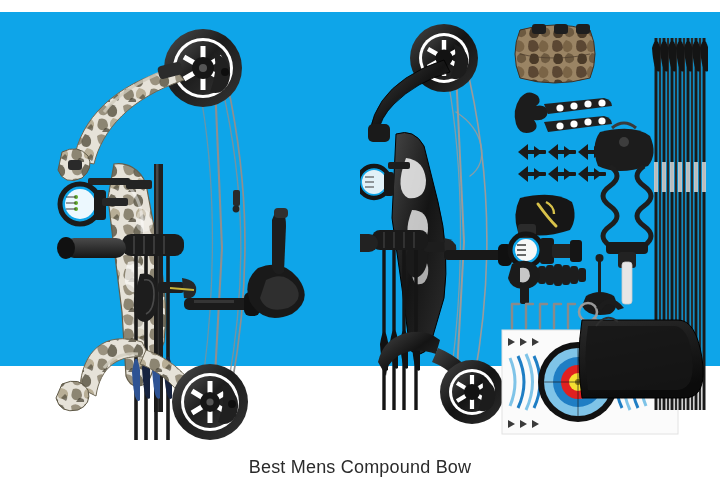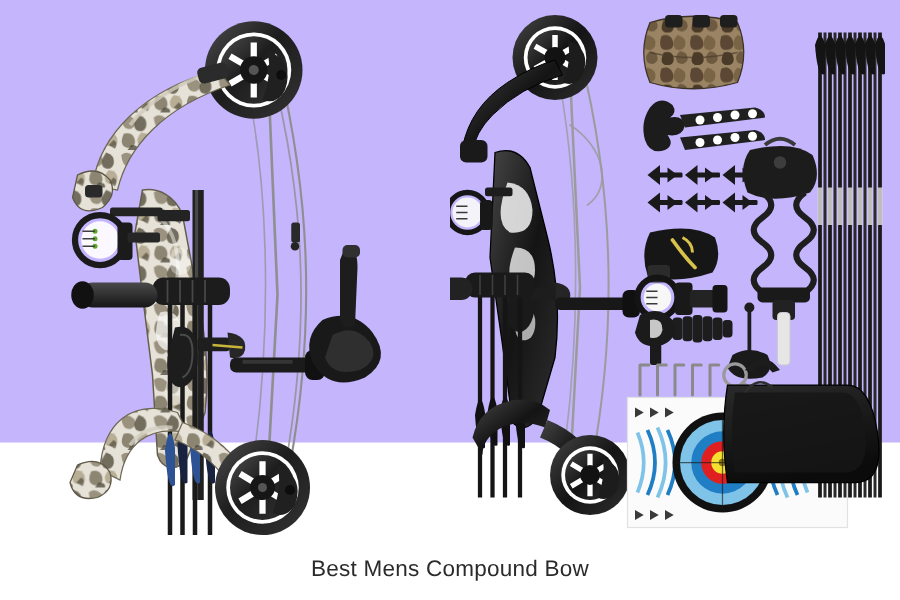--- a/index.html
+++ b/index.html
@@ -11,21 +11,22 @@
     width: 720px;
     height: 480px;
     font-family: "Liberation Sans", sans-serif;
     overflow: hidden;
     position: relative;
   }
   #page {
     position: relative;
     width: 720px;
     height: 354px;
-    background: #c4b5fd;
+    background: #0ea5e9;
+    margin-top: 12px;
   }
   .product-figure {
     position: absolute;
     top: 0;
     height: 432px;
   }
   #fig-left  { left: 18px;  width: 330px; }
   #fig-right { left: 360px; width: 350px; }
   .product-figure svg { display: block; width: 100%; height: 100%; }
 

